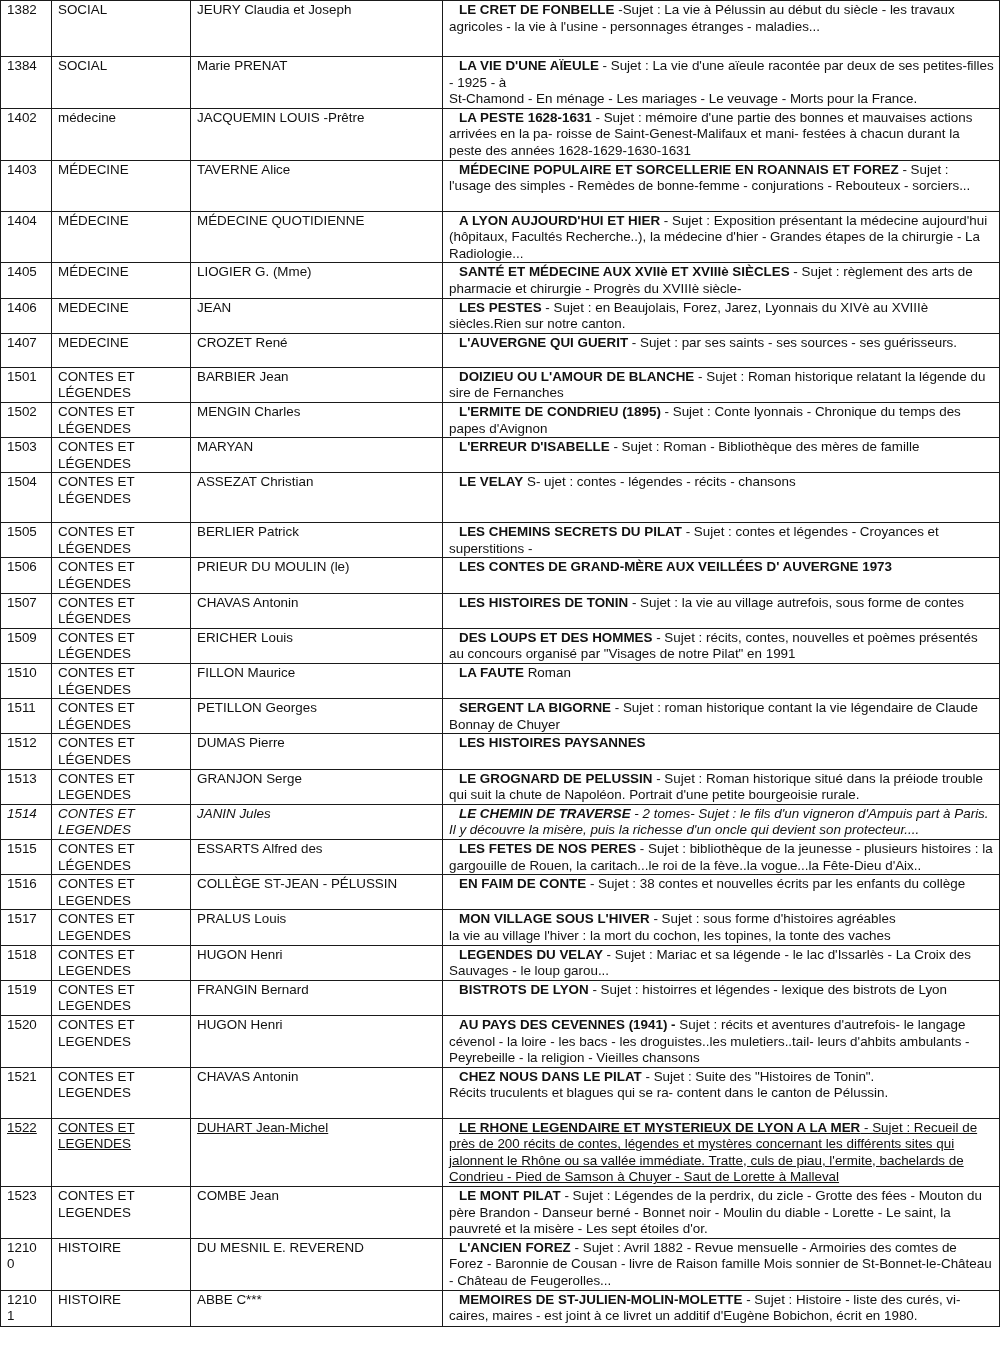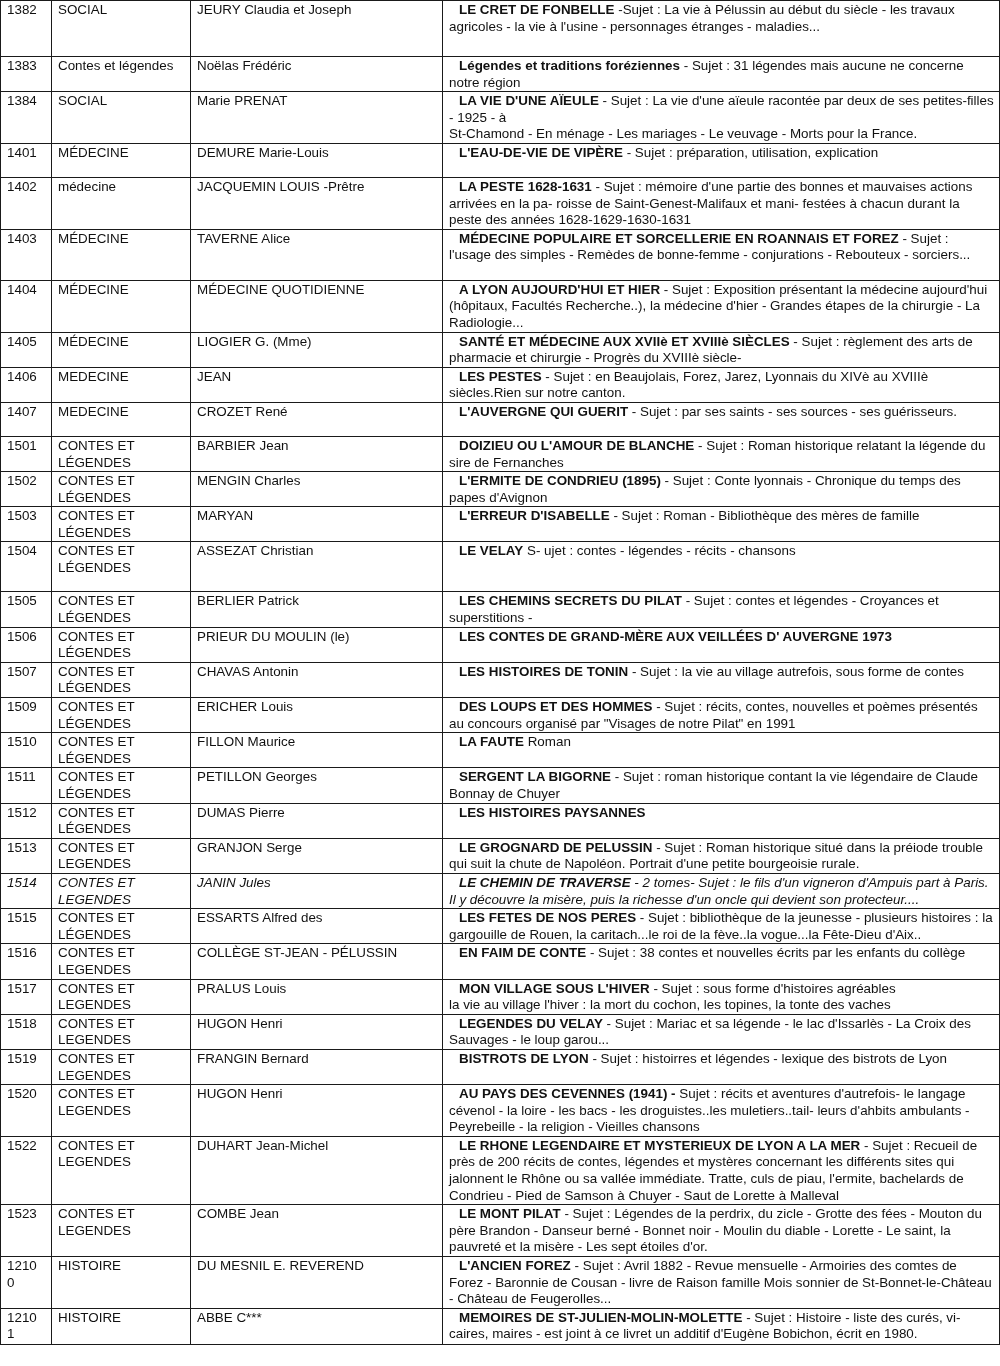--- a/index.html
+++ b/index.html
@@ -40,39 +40,27 @@
       <col class="c-author">
       <col class="c-desc">
   </colgroup>
   <tbody id="catalog-body">
       <tr style="height: 56px;">
         <td class="num">1382</td>
         <td class="cat">SOCIAL</td>
         <td class="author">JEURY Claudia et Joseph</td>
         <td class="desc"><span class="title">LE CRET DE FONBELLE</span><span class="subject"> -Sujet : La vie à Pélussin au début du siècle - les travaux agricoles - la vie à l'usine - personnages étranges - maladies...</span></td>
       </tr>
-      <tr style="height: 34px;">
-        <td class="num">1383</td>
-        <td class="cat">Contes et légendes</td>
-        <td class="author">Noëlas Frédéric</td>
-        <td class="desc"><span class="title">Légendes et traditions foréziennes</span><span class="subject"> - Sujet : 31 légendes mais aucune ne concerne notre région</span></td>
-      </tr>
       <tr style="height: 51px;">
         <td class="num">1384</td>
         <td class="cat">SOCIAL</td>
         <td class="author">Marie PRENAT</td>
         <td class="desc"><span class="title">LA VIE D'UNE AÏEULE</span><span class="subject"> - Sujet : La vie d'une aïeule racontée par deux de ses petites-filles - 1925 - à
 St-Chamond - En ménage - Les mariages - Le veuvage - Morts pour la France.</span></td>
       </tr>
-      <tr style="height: 34px;">
-        <td class="num">1401</td>
-        <td class="cat">MÉDECINE</td>
-        <td class="author">DEMURE Marie-Louis</td>
-        <td class="desc"><span class="title">L'EAU-DE-VIE DE VIPÈRE</span><span class="subject"> - Sujet : préparation, utilisation, explication</span></td>
-      </tr>
       <tr style="height: 51px; padding-left: 40px;">
         <td class="num">1402</td>
         <td class="cat">médecine</td>
         <td class="author">JACQUEMIN LOUIS -Prêtre</td>
         <td class="desc"><span class="title">LA PESTE 1628-1631</span><span class="subject"> - Sujet : mémoire d'une partie des bonnes et mauvaises actions arrivées en la pa- roisse de Saint-Genest-Malifaux et mani- festées à chacun durant la peste des années 1628-1629-1630-1631</span></td>
       </tr>
       <tr style="height: 51px;">
         <td class="num">1403</td>
         <td class="cat">MÉDECINE</td>
         <td class="author">TAVERNE Alice</td>
@@ -210,21 +198,28 @@
         <td class="cat">CONTES ET LEGENDES</td>
         <td class="author">FRANGIN Bernard</td>
         <td class="desc"><span class="title">BISTROTS DE LYON</span><span class="subject"> - Sujet : histoirres et légendes - lexique des bistrots de Lyon</span></td>
       </tr>
       <tr style="height: 51px;">
         <td class="num">1520</td>
         <td class="cat">CONTES ET LEGENDES</td>
         <td class="author">HUGON Henri</td>
         <td class="desc"><span class="title">AU PAYS DES CEVENNES (1941) -</span><span class="subject"> Sujet : récits et aventures d'autrefois- le langage cévenol - la loire - les bacs - les droguistes..les muletiers..tail- leurs d'ahbits ambulants - Peyrebeille - la religion - Vieilles chansons</span></td>
       </tr>
-      <tr style="height: 68px;">
+      <tr style="height: 51px;">
+        <td class="num">1521</td>
+        <td class="cat">CONTES ET LEGENDES</td>
+        <td class="author">CHAVAS Antonin</td>
+        <td class="desc"><span class="title">CHEZ NOUS DANS LE PILAT</span><span class="subject"> - Sujet : Suite des "Histoires de Tonin".
+Récits truculents et blagues qui se ra- content dans le canton de Pélussin.</span></td>
+      </tr>
+      <tr style="height: 68px; text-decoration: underline;">
         <td class="num">1522</td>
         <td class="cat">CONTES ET LEGENDES</td>
         <td class="author">DUHART Jean-Michel</td>
         <td class="desc"><span class="title">LE RHONE LEGENDAIRE ET MYSTERIEUX DE LYON A LA MER</span><span class="subject"> - Sujet : Recueil de près de 200 récits de contes, légendes et mystères concernant les différents sites qui jalonnent le Rhône ou sa vallée immédiate. Tratte, culs de piau, l'ermite, bachelards de Condrieu - Pied de Samson à Chuyer - Saut de Lorette à Malleval</span></td>
       </tr>
       <tr style="height: 51px;">
         <td class="num">1523</td>
         <td class="cat">CONTES ET LEGENDES</td>
         <td class="author">COMBE Jean</td>
         <td class="desc"><span class="title">LE MONT PILAT</span><span class="subject"> - Sujet : Légendes de la perdrix, du zicle - Grotte des fées - Mouton du père Brandon - Danseur berné - Bonnet noir - Moulin du diable - Lorette - Le saint, la pauvreté et la misère - Les sept étoiles d'or.</span></td>

